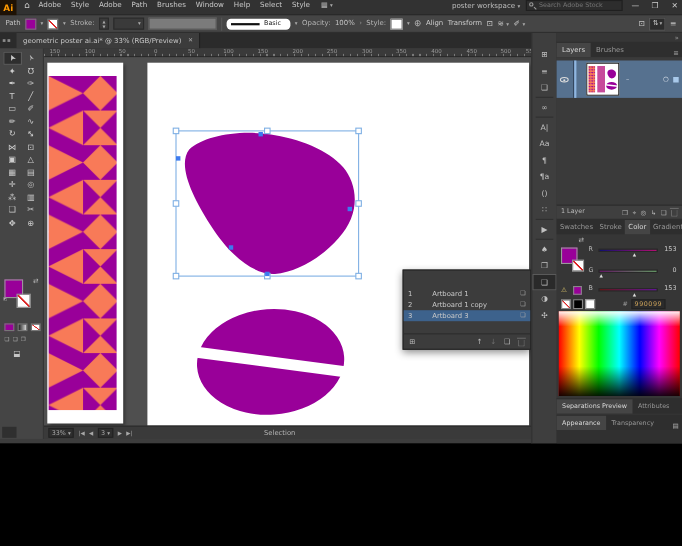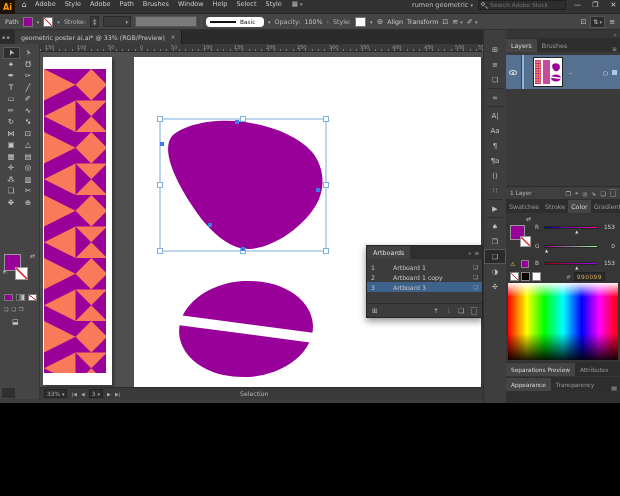--- a/index.html
+++ b/index.html
@@ -165,21 +165,21 @@
         <span>Help</span>
         <span>Select</span>
         <span>Style</span>
       </div>
       <span class="wsw">
         <span>▦</span>
         <span class="caret">▾</span>
       </span>
       <div class="mb-right">
         <span style="color:#bdbdbd;">
-          <span>rumen geometric</span>
+          <span>poster workspace</span>
           <span class="caret">▾</span>
         </span>
         <span style="position:relative;">
           <span class="mag" style="position:absolute;left:3px;top:2px;"></span>
           <input class="searchbox" placeholder="Search Adobe Stock" style="">
         </span>
         <span class="winbtn">—</span>
         <span class="winbtn">❐</span>
         <span class="winbtn">✕</span>
       </div>
@@ -419,29 +419,20 @@
               <rect x="160" y="142" width="4" height="4"></rect>
             <rect x="316" y="188" width="4" height="4"></rect>
               <rect x="208" y="223" width="4" height="4"></rect>
             <rect x="241" y="247" width="4" height="4"></rect>
           </g>
         </g>
       </svg>
     </div>
 
     <div class="abpanel">
-      <div class="abhead">
-        <div class="abtab">
-          <span>Artboards</span>
-        </div>
-        <div class="abhr">
-          <span>»</span>
-          <span>≡</span>
-        </div>
-      </div>
       <div class="abrow" style="top:16px;">
         <span>1</span>
         <span class="nm">Artboard 1</span>
         <span class="pg">❏</span>
       </div>
       <div class="abrow" style="top:26px;">
         <span>2</span>
         <span class="nm">Artboard 1 copy</span>
         <span class="pg">❏</span>
       </div>

